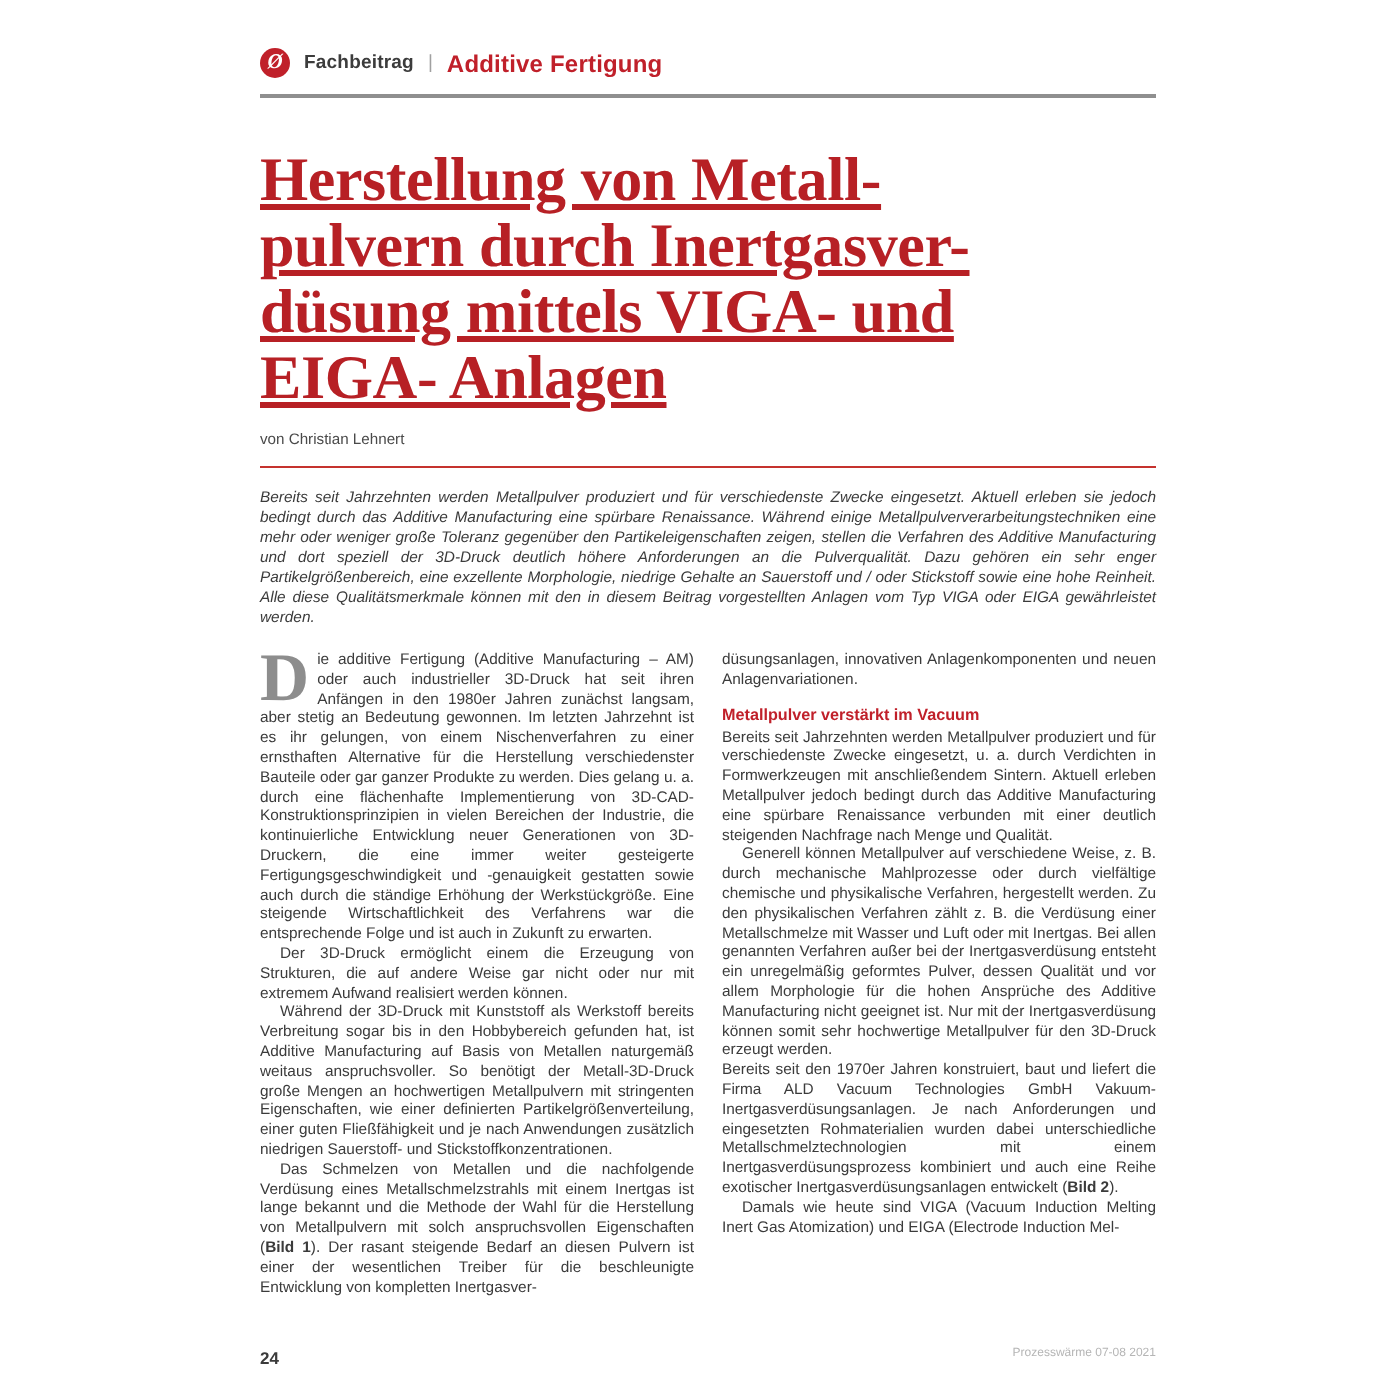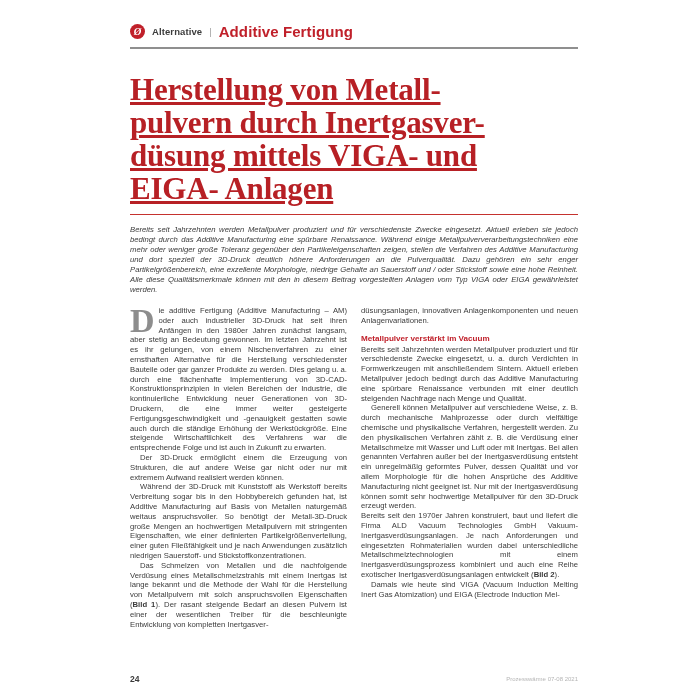--- a/index.html
+++ b/index.html
@@ -18,21 +18,21 @@
   .logo {
     width:15px; height:15px; border-radius:50%;
     background:#c0202a; color:#ffffff;
     display:flex; align-items:center; justify-content:center;
     font-size:10.5px; font-weight:bold; font-style:italic;
     font-family:"Liberation Serif", serif;
     transform:none;
   }
   .kicker-label { font-size:9.5px; font-weight:bold; color:#3c3c3c; letter-spacing:0.1px; }
   .kicker-sep  { font-size:9.5px; color:#a0a0a0; }
-  .kicker-cat  { font-size:15px; font-weight:bold; color:#c0202a; letter-spacing:0.1px; }
+  .kicker-cat  { font-size:12px; font-weight:bold; color:#c0202a; letter-spacing:0.1px; }
   .top-rule { border:none; border-top:2px solid #8f8f8f; margin-top:8px; }
 
   
   h1.title {
     margin-top:24px;
     font-family:"Liberation Serif", serif;
     font-weight:bold;
     font-size:31px;
     line-height:33px;
     color:#b72025;
@@ -71,42 +71,43 @@
     margin-top:8px; margin-bottom:1px;
     font-size:8.1px; line-height:10px;
     font-weight:bold; color:#c0202a;
     text-align:left; white-space:pre-line;
   }
   .figref { font-weight:bold; }
 
   
   .footer {
     position:absolute; left:130px; right:122px; bottom:16px;
-    display:flex; justify-content:space-between; align-items:center;
+    display:flex; justify-content:space-between; align-items:flex-start;
   }
   .page-num { font-size:8.5px; font-weight:bold; color:#3b3b3b; }
   .journal  { font-size:6px; color:#b5b5b5; }
 </style>
 </head>
 <body>
 
 <div class="page">
 
   <div class="kicker-row">
     <span class="logo">Ø</span>
-    <span class="kicker-label">Alternative</span>
+    <span class="kicker-label">Fachbeitrag</span>
     <span class="kicker-sep">|</span>
     <span class="kicker-cat">Additive Fertigung</span>
   </div>
   <hr class="top-rule">
 
   <h1 class="title">Herstellung von Metall-
 pulvern durch Inertgasver-
 düsung mittels VIGA- und
 EIGA- Anlagen</h1>
+  <div class="byline">von Christian Lehnert</div>
   <hr class="red-rule">
 
   <div class="abstract">Bereits seit Jahrzehnten werden Metallpulver produziert und für verschiedenste Zwecke eingesetzt. Aktuell erleben sie jedoch bedingt durch das Additive Manufacturing eine spürbare Renaissance. Während einige Metallpulververarbeitungstechniken eine mehr oder weniger große Toleranz gegenüber den Partikeleigenschaften zeigen, stellen die Verfahren des Additive Manufacturing und dort speziell der 3D-Druck deutlich höhere Anforderungen an die Pulverqualität. Dazu gehören ein sehr enger Partikelgrößenbereich, eine exzellente Morphologie, niedrige Gehalte an Sauerstoff und / oder Stickstoff sowie eine hohe Reinheit. Alle diese Qualitätsmerkmale können mit den in diesem Beitrag vorgestellten Anlagen vom Typ VIGA oder EIGA gewährleistet werden.</div>
 
   <div class="columns">
 
     <div class="col">
       <p><span class="dropcap">D</span><span>ie additive Fertigung (Additive Manufacturing – AM) oder auch industrieller 3D-Druck hat seit ihren Anfängen in den 1980er Jahren zunächst langsam, aber stetig an Bedeutung gewonnen. Im letzten Jahrzehnt ist es ihr gelungen, von einem Nischenverfahren zu einer ernsthaften Alternative für die Herstellung verschiedenster Bauteile oder gar ganzer Produkte zu werden. Dies gelang u. a. durch eine flächenhafte Implementierung von 3D-CAD-Konstruktionsprinzipien in vielen Bereichen der Industrie, die kontinuierliche Entwicklung neuer Generationen von 3D-Druckern, die eine immer weiter gesteigerte Fertigungsgeschwindigkeit und -genauigkeit gestatten sowie auch durch die ständige Erhöhung der Werkstückgröße. Eine steigende Wirtschaftlichkeit des Verfahrens war die entsprechende Folge und ist auch in Zukunft zu erwarten.</span></p>
       <p class="indent">Der 3D-Druck ermöglicht einem die Erzeugung von Strukturen, die auf andere Weise gar nicht oder nur mit extremem Aufwand realisiert werden können.</p>
       <p class="indent">Während der 3D-Druck mit Kunststoff als Werkstoff bereits Verbreitung sogar bis in den Hobbybereich gefunden hat, ist Additive Manufacturing auf Basis von Metallen naturgemäß weitaus anspruchsvoller. So benötigt der Metall-3D-Druck große Mengen an hochwertigen Metallpulvern mit stringenten Eigenschaften, wie einer definierten Partikelgrößenverteilung, einer guten Fließfähigkeit und je nach Anwendungen zusätzlich niedrigen Sauerstoff- und Stickstoffkonzentrationen.</p>

